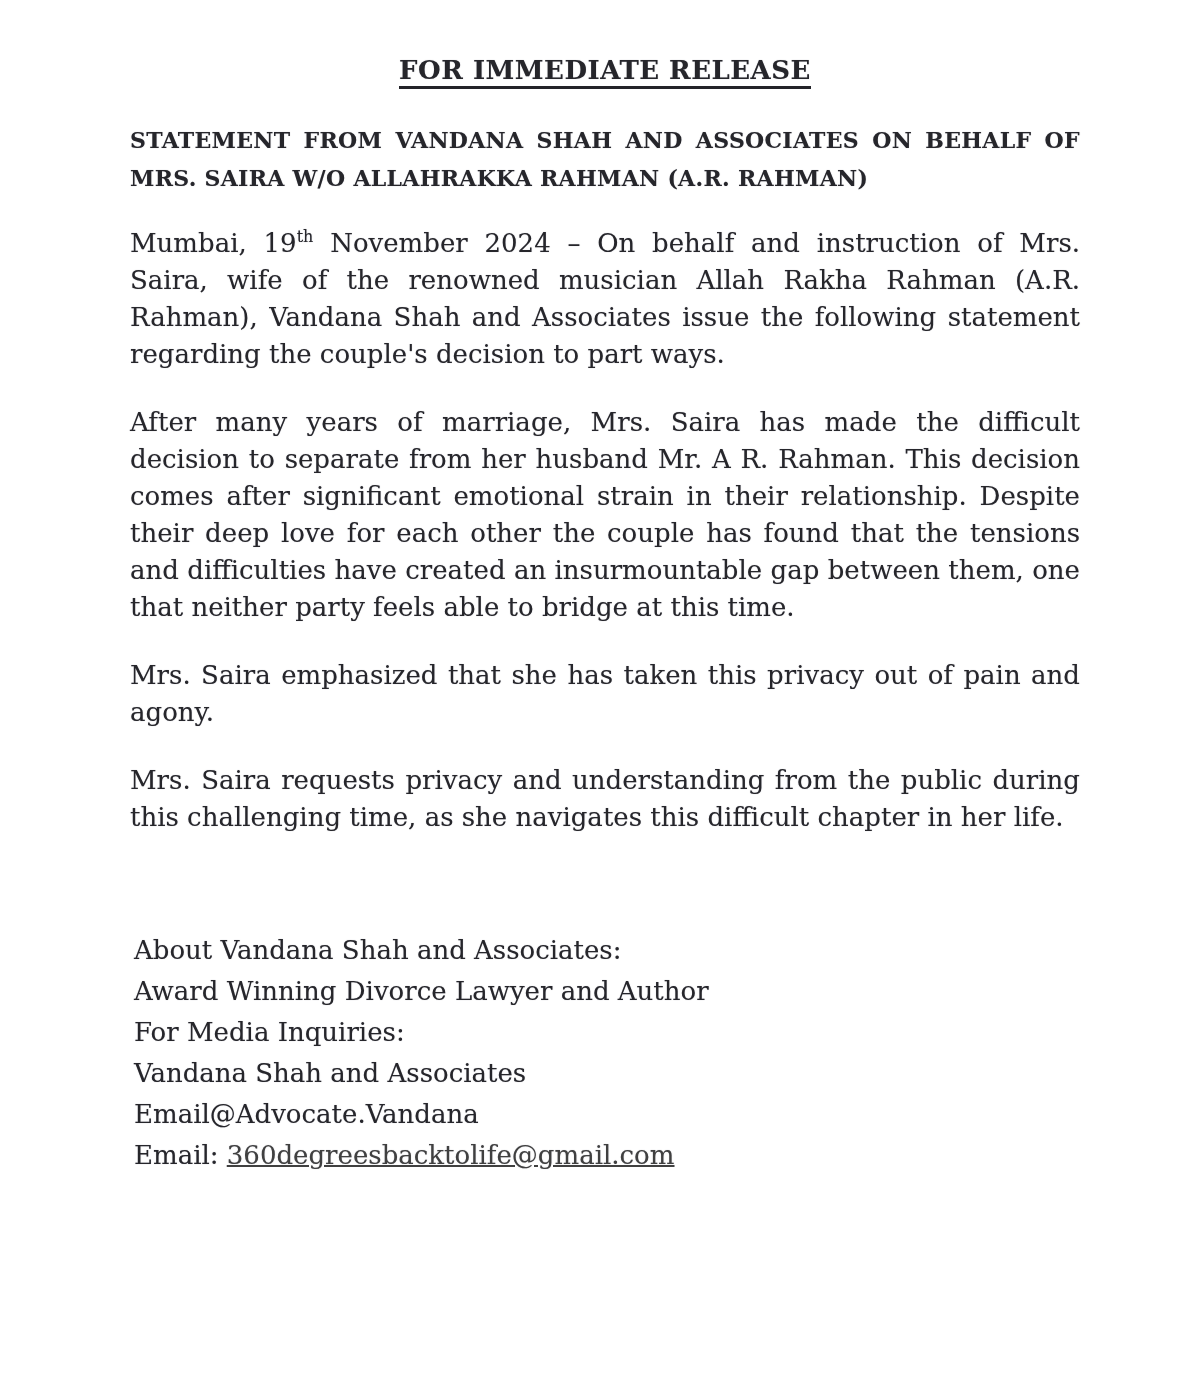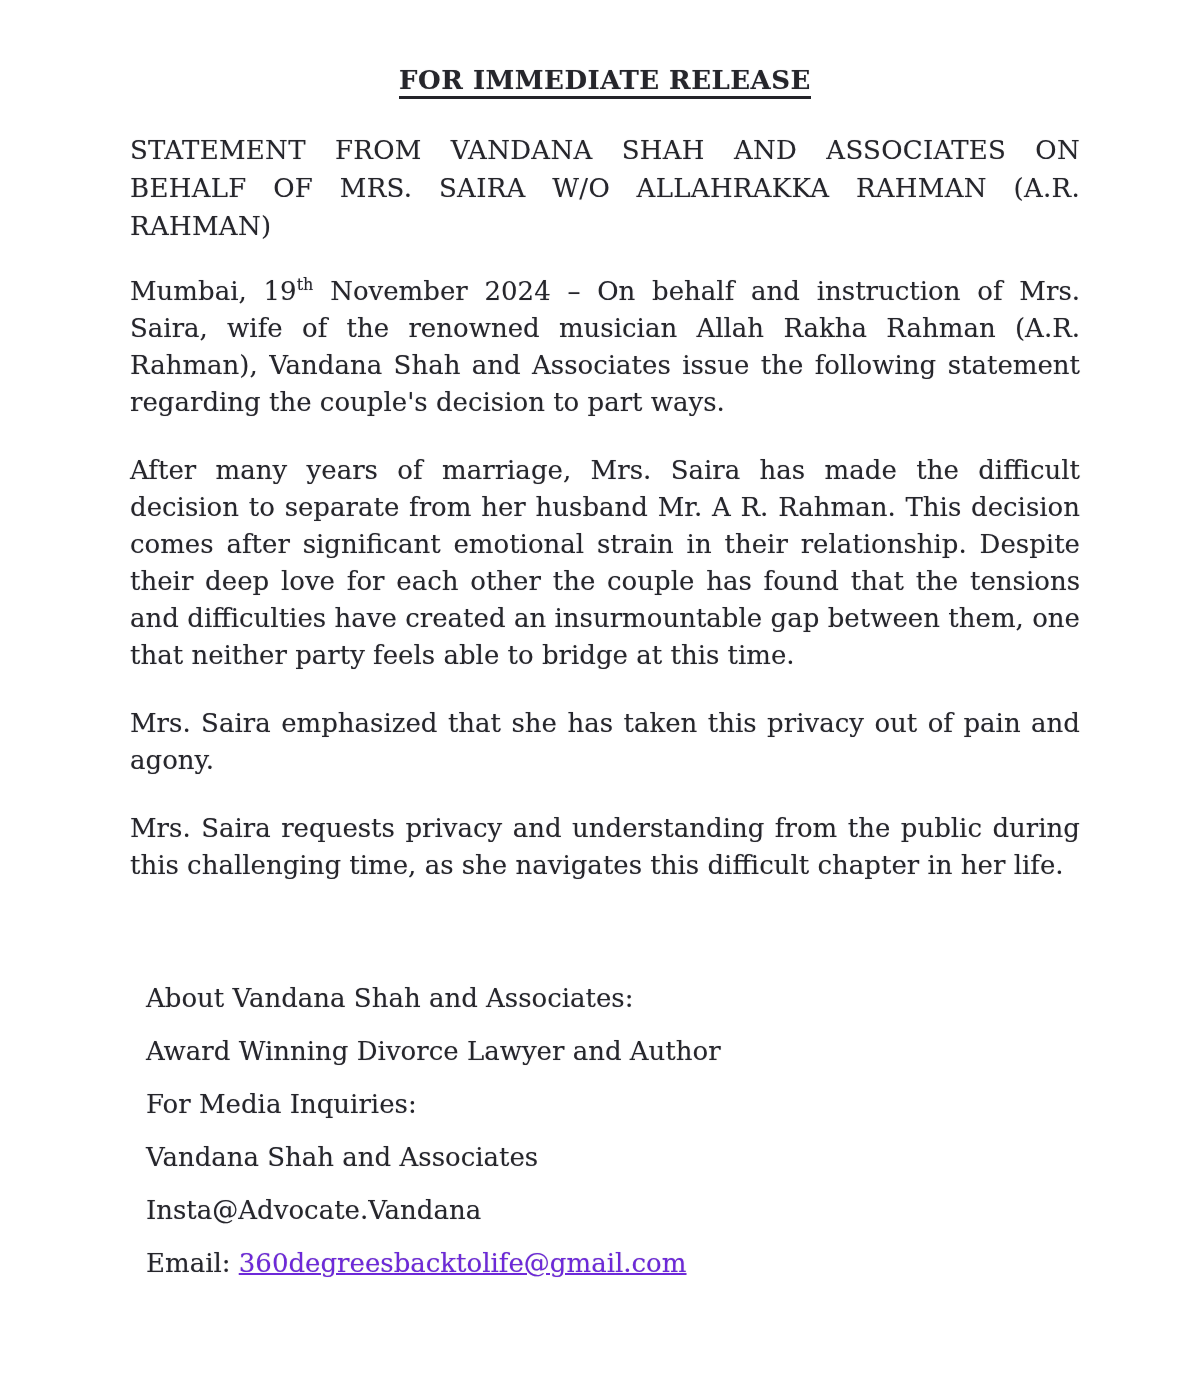--- a/index.html
+++ b/index.html
@@ -11,39 +11,39 @@
     width: 1200px;
     height: 1400px;
     position: relative;
     overflow: hidden;
     font-family: "DejaVu Serif", "Liberation Serif", serif;
     color: #26262b;
   }
   .page {
     position: absolute;
     left: 130px;
-    top: 62px;
+    top: 52px;
     width: 950px;
     text-shadow: 0 0 1px rgba(45, 45, 70, 0.35);
   }
   .release-title {
     font-size: 26px;
     font-weight: bold;
     text-align: center;
     margin: 0 0 32px 0;
     line-height: 37px;
     letter-spacing: 0.5px;
   }
   .release-title .underline {
     border-bottom: 3px solid #232329;
     padding-bottom: 1px;
   }
   .statement-heading {
-    font-size: 26px;
-    font-weight: normal;
+    font-size: 22px;
+    font-weight: bold;
     text-align: justify;
     line-height: 38px;
     margin: 0 0 28px 0;
     letter-spacing: 0.3px;
   }
   p.body-para {
     font-size: 26px;
     line-height: 37px;
     text-align: justify;
     margin: 0 0 31px 0;
@@ -52,25 +52,25 @@
     font-size: 16px;
     line-height: 0;
     vertical-align: super;
   }
   .contact-block {
     margin-top: 96px;
   }
   .contact-block p {
     font-size: 26px;
     line-height: 37px;
-    margin: 16px;
+    margin: 4px;
     text-align: left;
   }
   a.doc-link {
-    color: #6d28d9;
+    color: #404040;
     text-decoration: underline;
     text-decoration-thickness: 2px;
     cursor: pointer;
   }
 </style>
 </head>
 <body>
 
 <div class="page">
 
@@ -84,17 +84,17 @@
 
   <p class="body-para">Mrs. Saira emphasized that she has taken this privacy out of pain and agony.</p>
 
   <p class="body-para">Mrs. Saira requests privacy and understanding from the public during this challenging time, as she navigates this difficult chapter in her life.</p>
 
   <div class="contact-block">
     <p>About Vandana Shah and Associates:</p>
     <p>Award Winning Divorce Lawyer and Author</p>
     <p>For Media Inquiries:</p>
     <p>Vandana Shah and Associates</p>
-    <p>Insta@Advocate.Vandana</p>
+    <p>Email@Advocate.Vandana</p>
     <p><span>Email: </span><a class="doc-link">360degreesbacktolife@gmail.com</a></p>
   </div>
 
 </div>
 
 </body></html>

